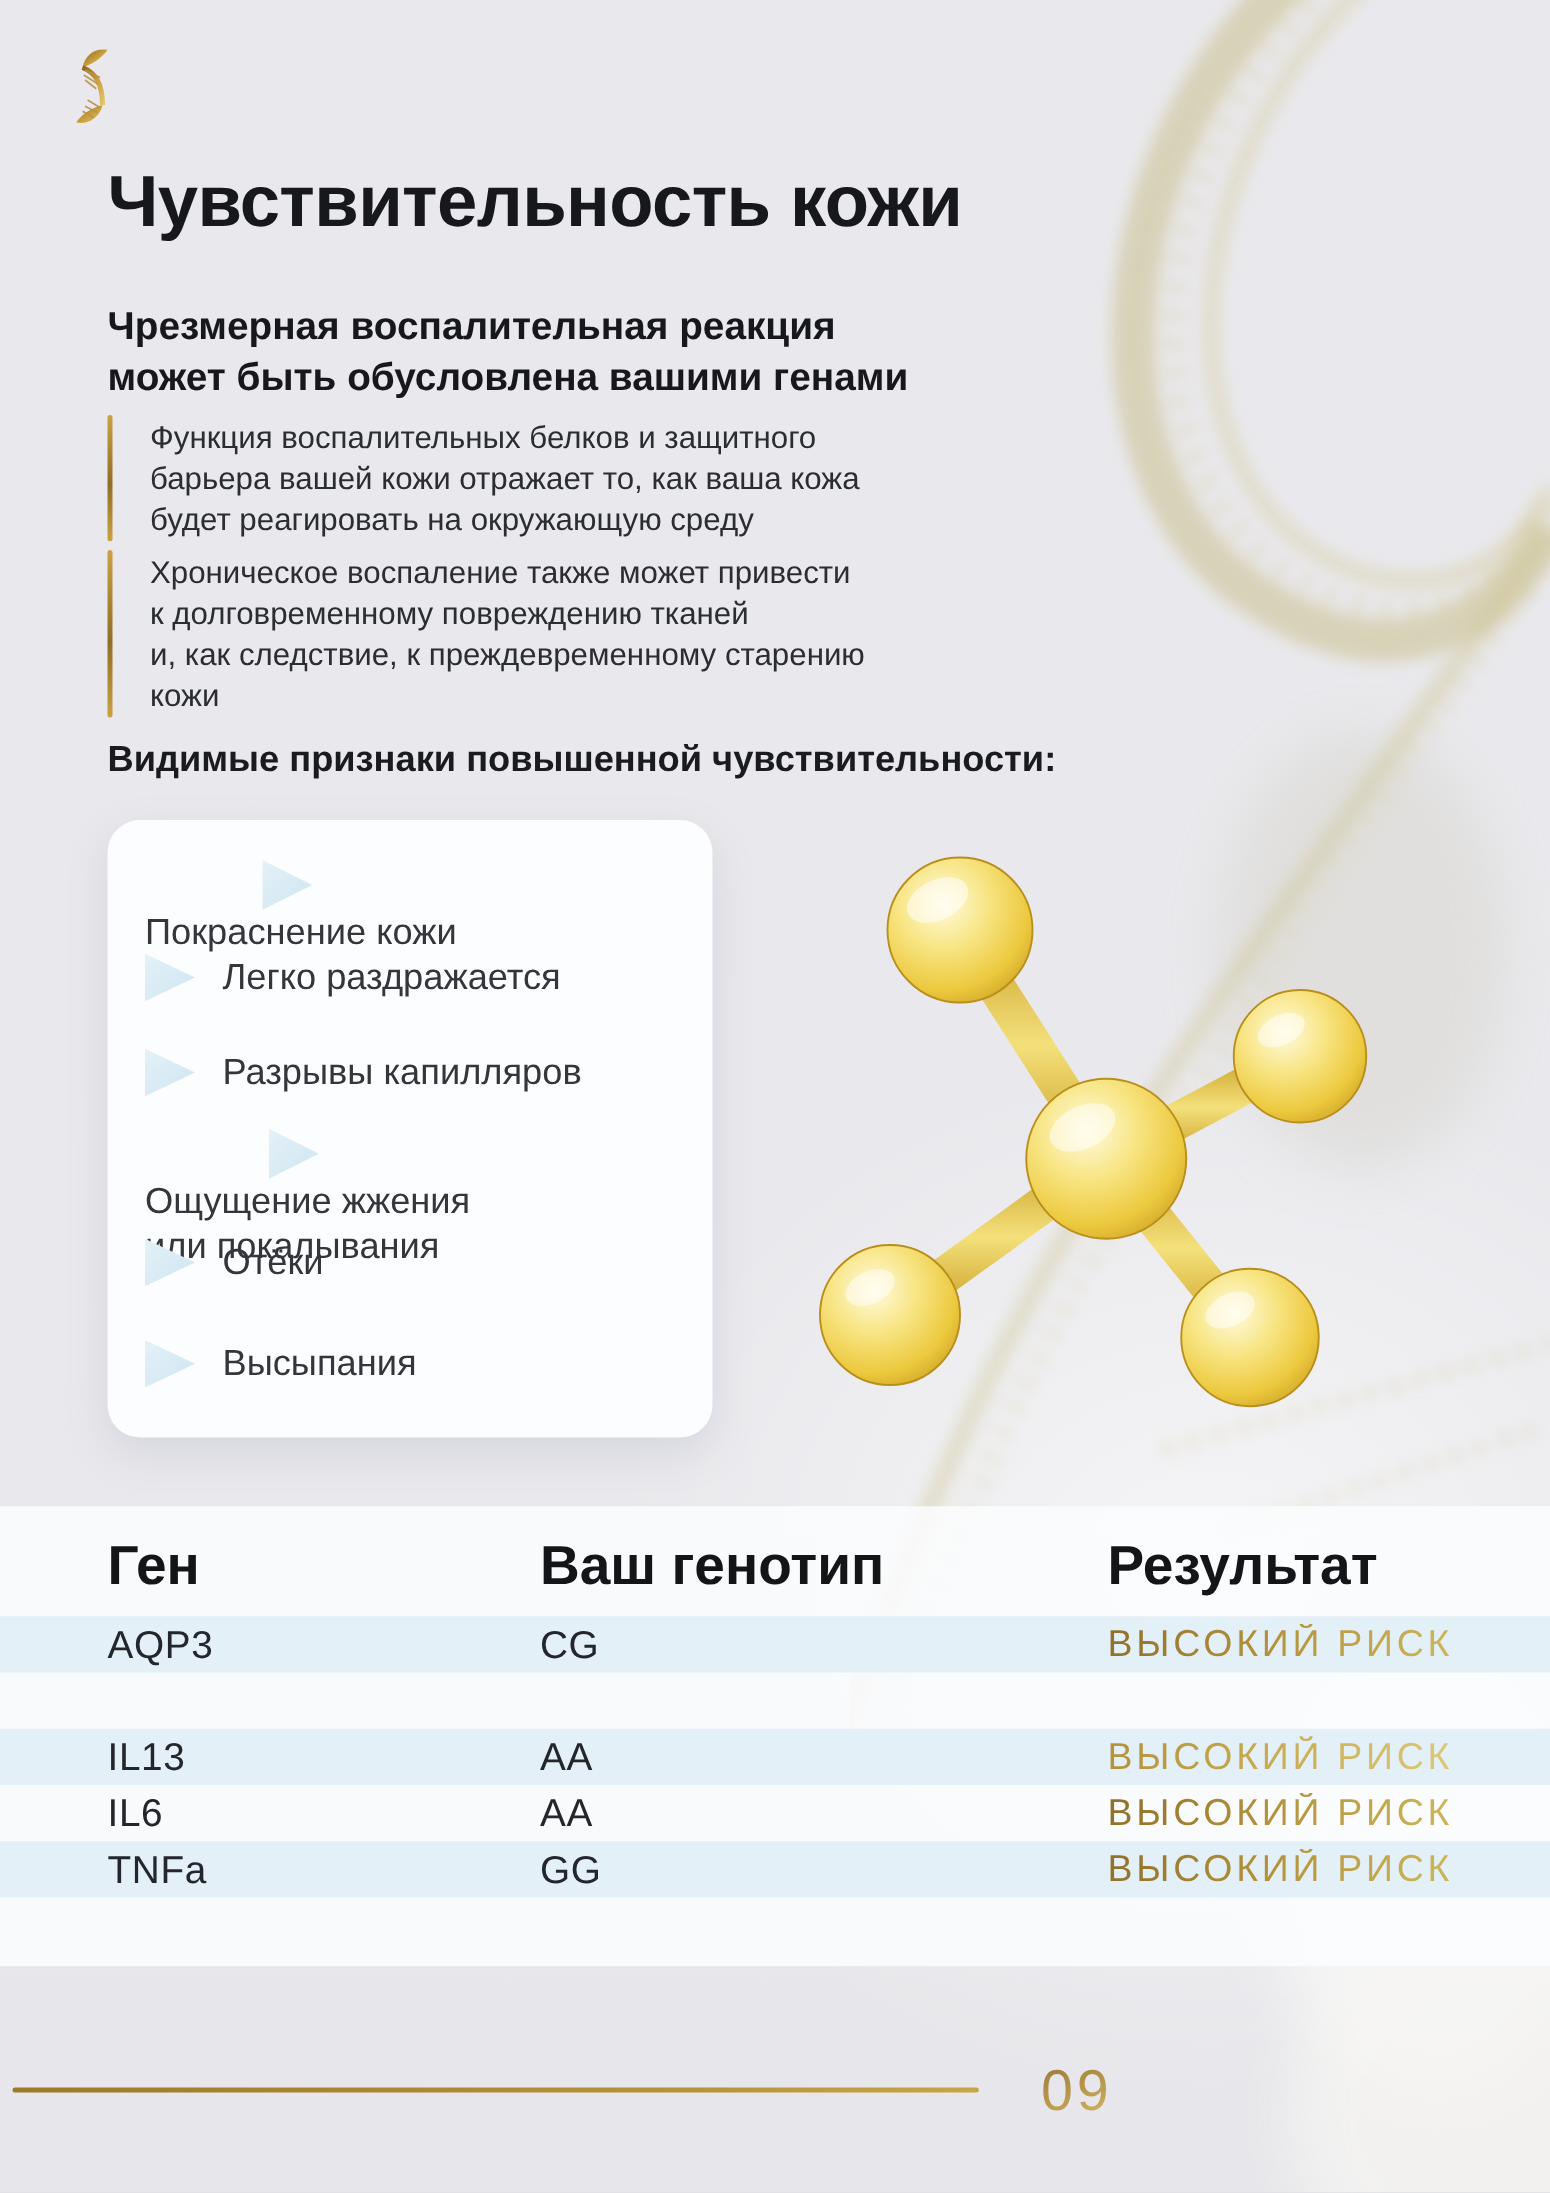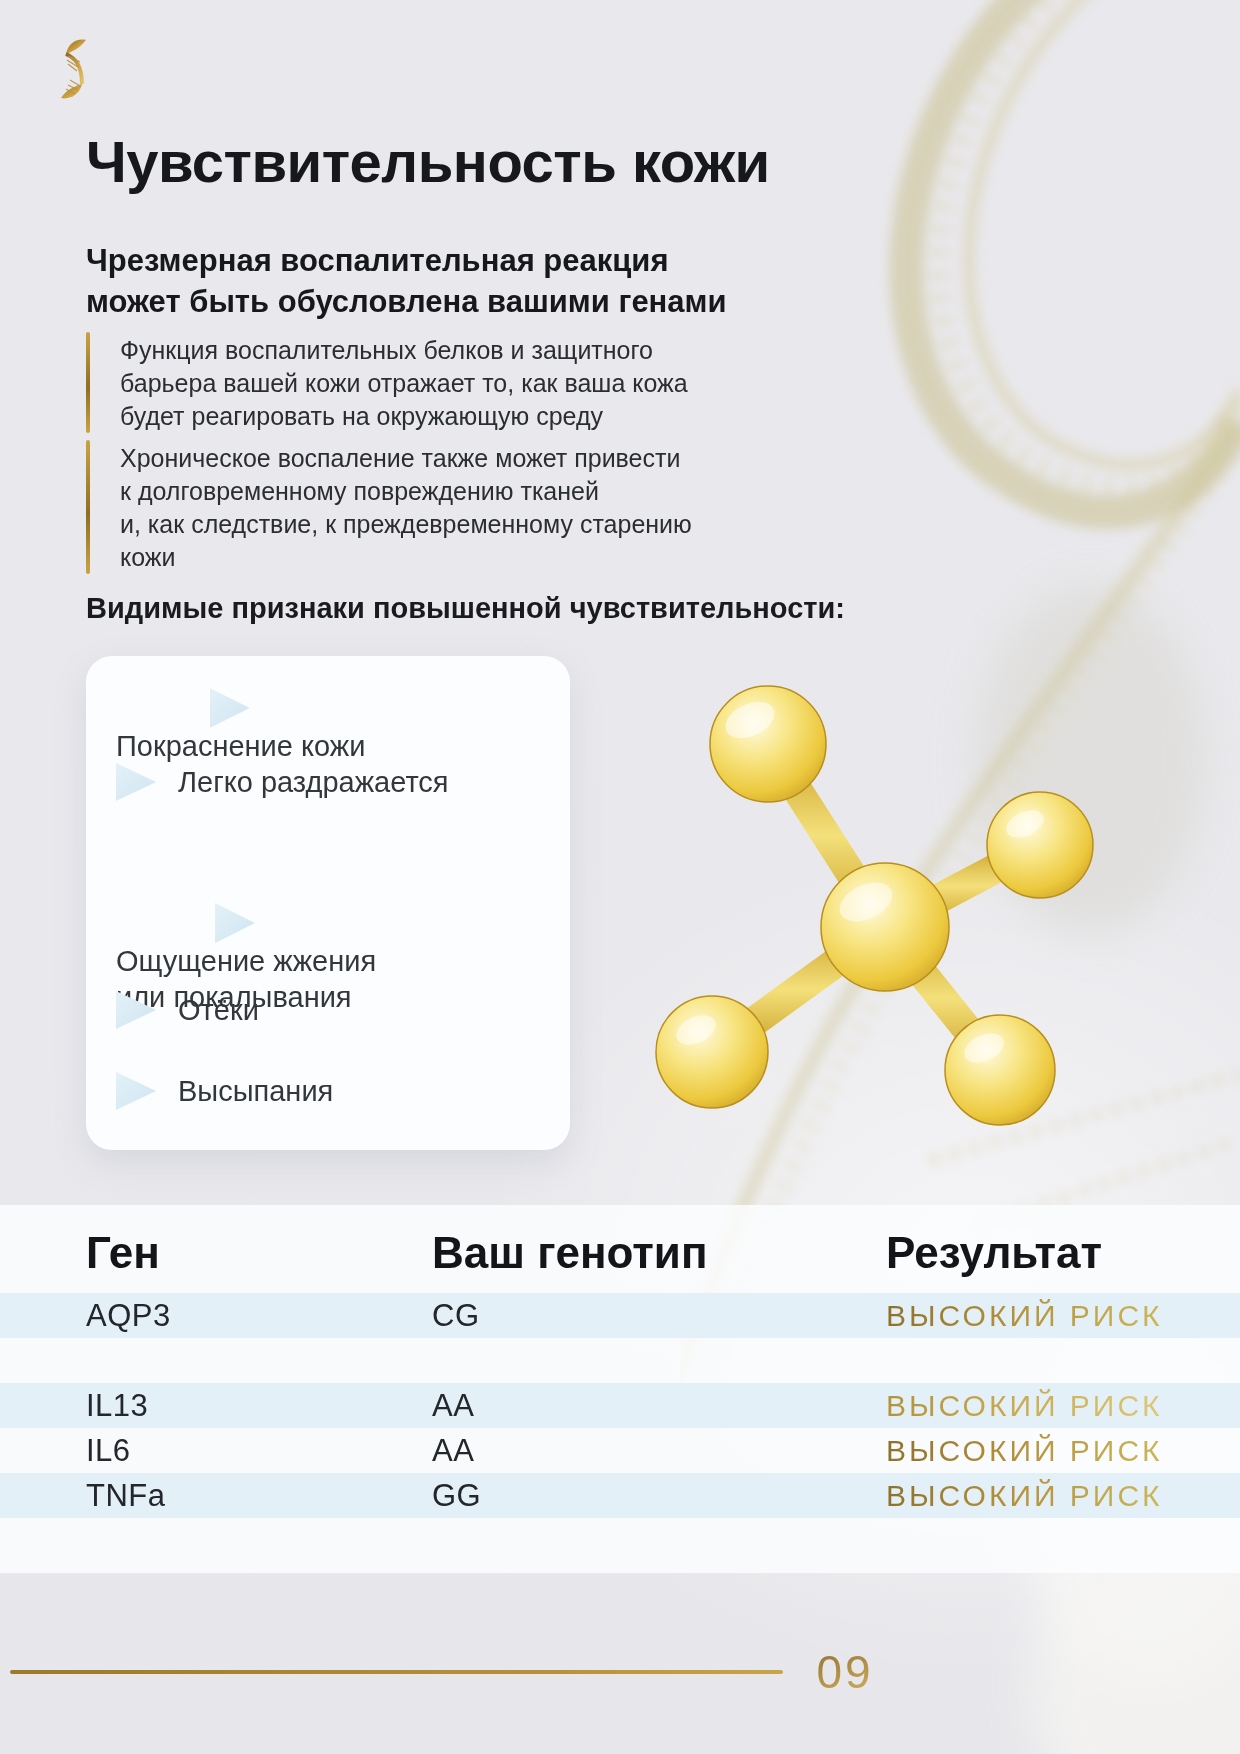--- a/index.html
+++ b/index.html
@@ -95,21 +95,21 @@
     background:linear-gradient(100deg,#b3923a,#c8a94e 45%,#ddc979);
     -webkit-background-clip:text;background-clip:text;color:transparent;
   }
 
   
   .footer-line{
     position:absolute;left:10px;top:1670px;width:773px;height:4px;border-radius:2px;
     background:linear-gradient(90deg,#9c7a2a,#b8923a 70%,#c8a545);
   }
   .page-number{
-    position:absolute;left:800px;top:1645px;width:90px;text-align:center;
+    position:absolute;left:800px;top:1645px;width:90px;text-align:right;
     font-size:46px;font-weight:400;letter-spacing:3px;
     background:linear-gradient(160deg,#8a6a33,#b6954a 55%,#d9bd6e);
     -webkit-background-clip:text;background-clip:text;color:transparent;
   }
 </style>
 </head>
 <body>
 
 <div class="page">
 
@@ -181,20 +181,24 @@
   <div class="signs-heading">Видимые признаки повышенной чувствительности:</div>
 
   <div class="card">
     <div class="sign-row sr-0">
       <span class="tri"></span>
       <span class="lbl">Покраснение кожи</span>
     </div>
     <div class="sign-row sr-1">
       <span class="tri"></span>
       <span class="lbl">Легко раздражается</span>
+    </div>
+    <div class="sign-row sr-2">
+      <span class="tri"></span>
+      <span class="lbl">Разрывы капилляров</span>
     </div>
     <div class="sign-row sr-3">
       <span class="tri"></span>
       <span class="lbl">Ощущение жжения
 или покалывания</span>
     </div>
     <div class="sign-row sr-4">
       <span class="tri"></span>
       <span class="lbl">Отёки</span>
     </div>

